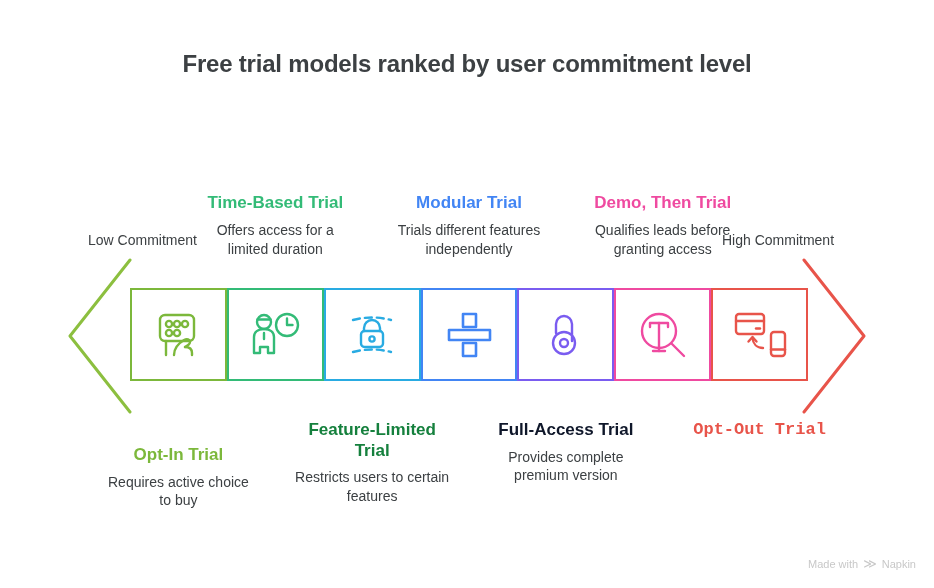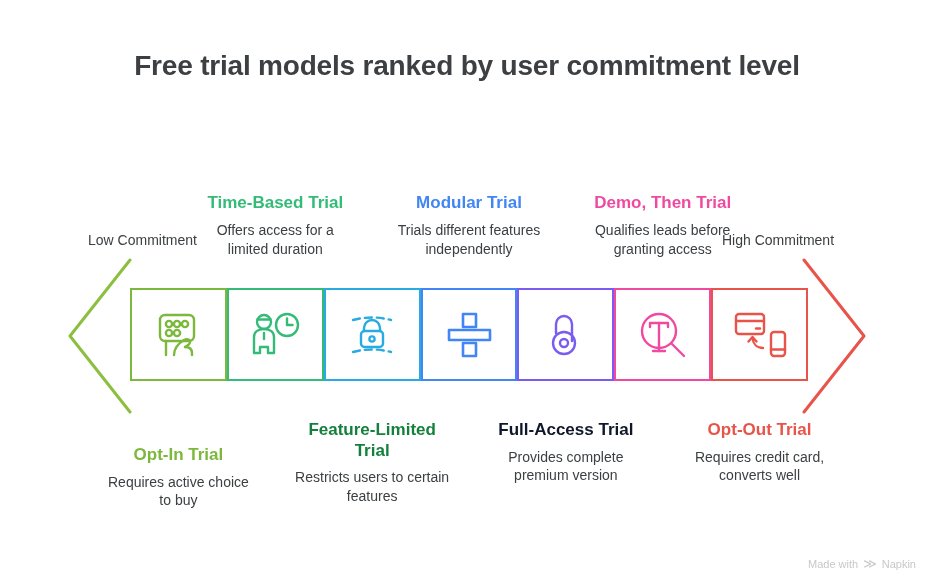--- a/index.html
+++ b/index.html
@@ -20,21 +20,21 @@
     inset: 0;
   }
 
   
   .title {
     position: absolute;
     left: 0;
     top: 50px;
     width: 934px;
     text-align: center;
-    font-size: 28px;
+    font-size: 24px;
     font-weight: bold;
     color: #3c4043;
     letter-spacing: -0.2px;
   }
 
   
   .band {
     position: absolute;
     left: 130px;
     top: 288px;
@@ -240,22 +240,21 @@
   </div>
   <div class="lab bottom" id="lab4" style="width: 160px; left: 292.143px; top: 420px;">
     <div class="hd" style="color: #15803d;">Feature-Limited Trial</div>
     <div class="sub">Restricts users to certain features</div>
   </div>
   <div class="lab bottom" id="lab5" style="width: 150px; left: 490.857px; top: 420px;">
     <div class="hd" style="color: #0f172a;">Full-Access Trial</div>
     <div class="sub">Provides complete premium version</div>
   </div>
   <div class="lab bottom" id="lab6" style="width: 160px; left: 679.571px; top: 420px;">
-    <div class="hd" style="color: rgb(232, 84, 74);">Opt-Out Trial</div>
-    <div class="sub">Requires credit card, converts well</div>
+    <div class="hd" style="color: rgb(232, 84, 74); font-family: Liberation Mono, monospace;">Opt-Out Trial</div>
   </div>
 
   <div class="footer">
     <span>Made with</span>
     <span class="nk">≫</span>
     <span>Napkin</span>
   </div>
 
 </div>
 

